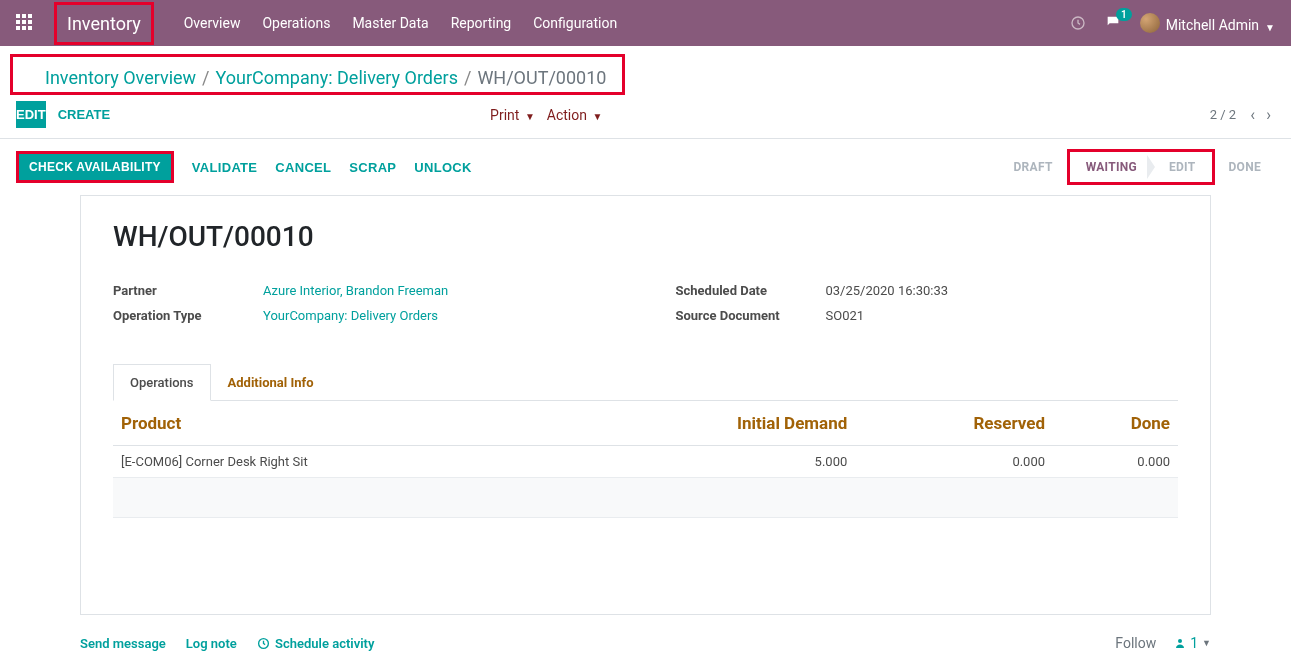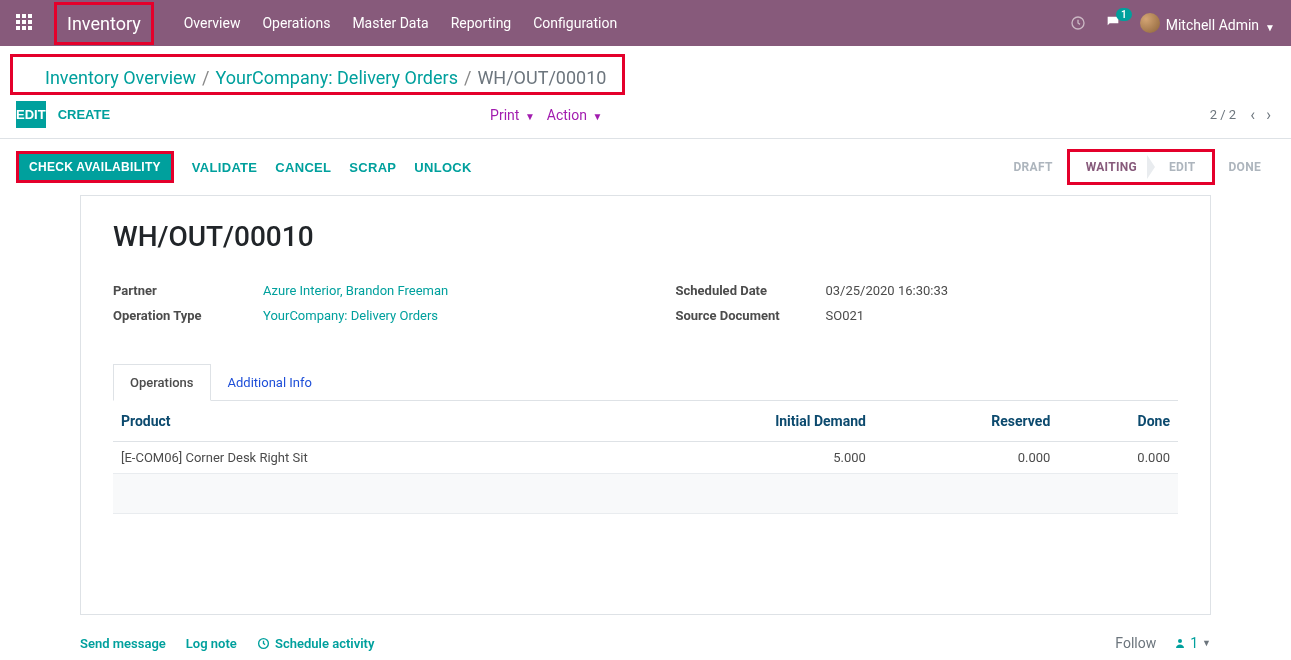--- a/index.html
+++ b/index.html
@@ -19,21 +19,21 @@
 .caret { font-size: 10px; }
 .crumbs { padding: 10px 16px 4px 32px; border: 3px solid #e4002b; margin: 8px 10px 0 10px; display: inline-flex; align-items: center; font-size: 18px; }
 .crumbs a { color: #00a09d; text-decoration: none; cursor: pointer; }
 .crumbs .sep { color: #888; margin: 0 6px; }
 .crumbs .current { color: #6c757d; }
 .toolbar { display: flex; align-items: center; padding: 6px 16px 10px 16px; }
 .toolbar-left { display: flex; gap: 12px; align-items: center; }
 .btn-edit { background: #00a09d; color: #fff; border: none; padding: 6px 0; font-size: 13px; font-weight: 600; cursor: pointer; }
 .btn-create { background: none; border: none; color: #00a09d; font-size: 13px; font-weight: 600; cursor: pointer; }
 .toolbar-mid { margin-left: 380px; display: flex; gap: 12px; }
-.dd { color: #a21caf; cursor: pointer; font-size: 14px; }
+.dd { color: #7f1d1d; cursor: pointer; font-size: 14px; }
 .dd .caret { font-size: 10px; margin-left: 2px; }
 .toolbar-right { margin-left: auto; display: flex; align-items: center; gap: 10px; color: #6c757d; }
 .pager-arrows span { cursor: pointer; font-size: 16px; padding: 0 4px; color: #6c757d; }
 .divider { border-top: 1px solid #dee2e6; }
 .actionbar { display: flex; align-items: center; padding: 10px 16px; }
 .btn-check { background: #00a09d; color: #fff; border: 3px solid #e4002b; padding: 6px 10px; font-size: 12px; font-weight: 700; cursor: pointer; letter-spacing: 0.3px; }
 .btn-secondary { background: none; border: none; color: #00a09d; font-size: 13px; font-weight: 700; cursor: pointer; margin-left: 18px; letter-spacing: 0.3px; }
 .status-bar { margin-left: auto; display: flex; align-items: center; border: 3px solid #e4002b; padding: 2px; }
 .status-bar-outer { margin-left: auto; display: flex; align-items: center; }
 .status-item { padding: 6px 14px; font-size: 12px; font-weight: 700; color: #adb5bd; letter-spacing: 0.3px; position: relative; text-align: right; }
@@ -42,24 +42,24 @@
 .arrow-sep { width: 0; height: 0; border-top: 12px solid transparent; border-bottom: 12px solid transparent; border-left: 8px solid #e9ecef; margin-left: -4px; }
 .sheet { margin: 0 80px 0 80px; border: 1px solid #dee2e6; background: #fff; padding: 24px 32px 60px 32px; min-height: 420px; }
 .sheet h1 { font-size: 28px; font-weight: 500; color: #212529; margin-bottom: 30px; }
 .fields { display: flex; gap: 60px; margin-bottom: 30px; }
 .fcol { flex: 1; }
 .frow { display: flex; margin-bottom: 10px; }
 .flabel { width: 150px; font-weight: 700; color: #4c4c4c; font-size: 13px; }
 .fval { color: #4c4c4c; font-size: 13px; }
 .fval a { color: #00a09d; text-decoration: none; }
 .tabs { display: flex; border-bottom: 1px solid #dee2e6; margin-bottom: 0; }
-.tab { padding: 10px 16px; border: 1px solid transparent; cursor: pointer; font-size: 13px; color: #1d4ed8; position: relative; top: 1px; }
+.tab { padding: 10px 16px; border: 1px solid transparent; cursor: pointer; font-size: 13px; color: #a16207; position: relative; top: 1px; font-weight: bold; }
 .tab.active { border: 1px solid #dee2e6; border-bottom: 1px solid #fff; background: #fff; color: #4c4c4c; font-weight: 500; }
 table.ops { width: 100%; border-collapse: collapse; margin-top: 0; }
-table.ops th { text-align: left; padding: 12px 8px; border-bottom: 1px solid #dee2e6; font-size: 14px; font-weight: 700; color: #0c4a6e; }
+table.ops th { text-align: left; padding: 12px 8px; border-bottom: 1px solid #dee2e6; font-size: 17px; font-weight: 700; color: #a16207; }
 table.ops th.num, table.ops td.num { text-align: right; }
 table.ops td { padding: 8px 8px; border-bottom: 1px solid #e9ecef; font-size: 13px; }
 .spacer-row td { height: 40px; background: #f8f9fa; border: none; }
 .chatter { display: flex; align-items: center; padding: 20px 80px; }
 .chatter a { color: #00a09d; text-decoration: none; font-weight: 600; margin-right: 20px; cursor: pointer; font-size: 13px; }
 .chatter .sched svg { vertical-align: -2px; margin-right: 2px; }
 .chatter-right { margin-left: auto; display: flex; align-items: center; gap: 18px; color: #6c757d; font-size: 14px; }
 .follow-count { color: #00a09d; display: flex; align-items: center; gap: 4px; cursor: pointer; }
 .follow-count svg { display: block; }
 </style>

